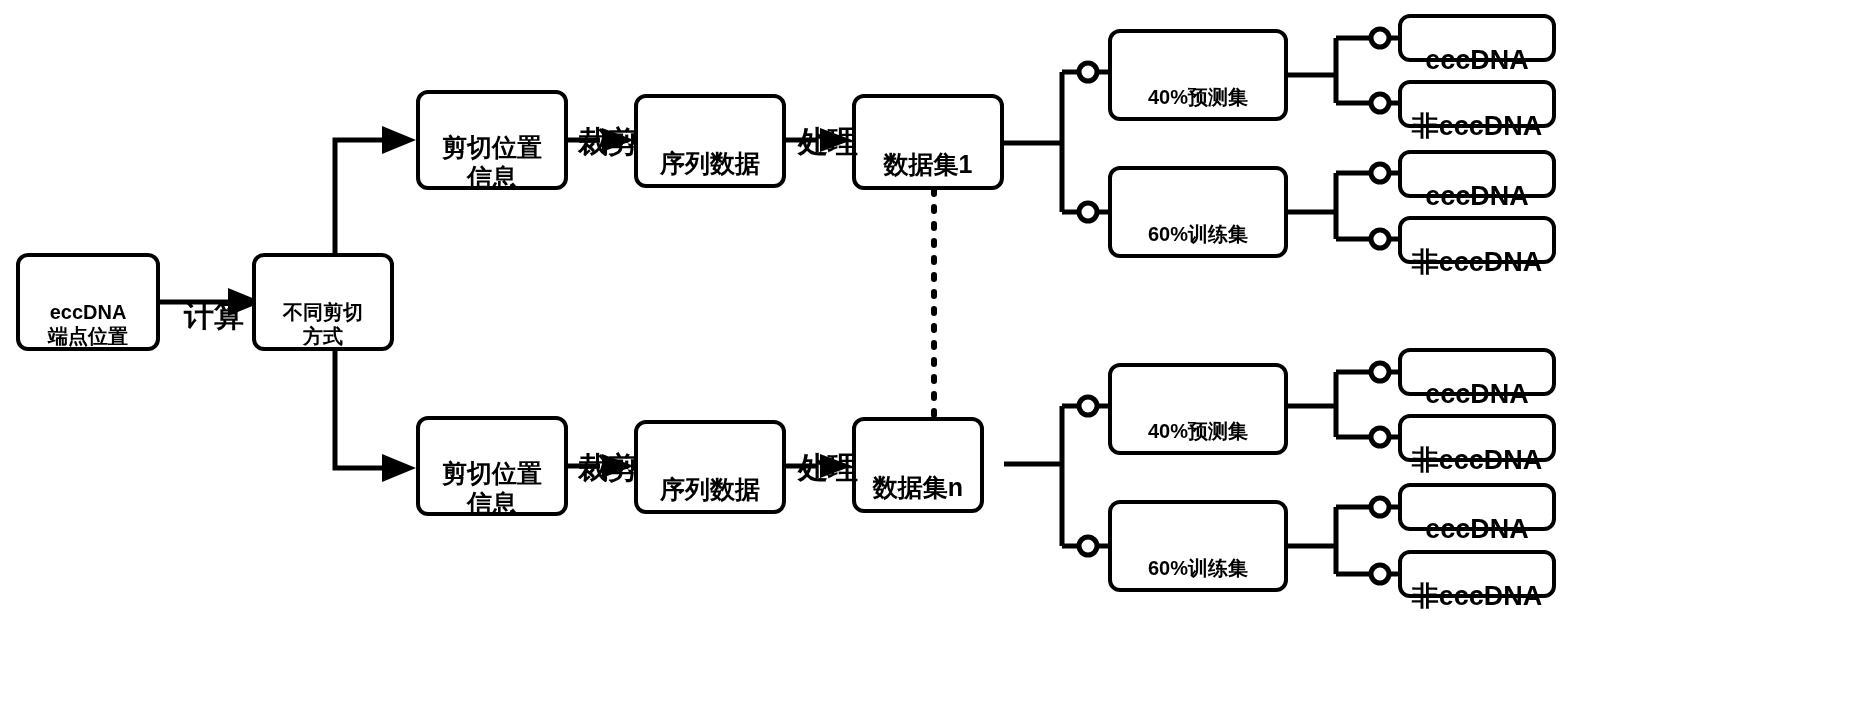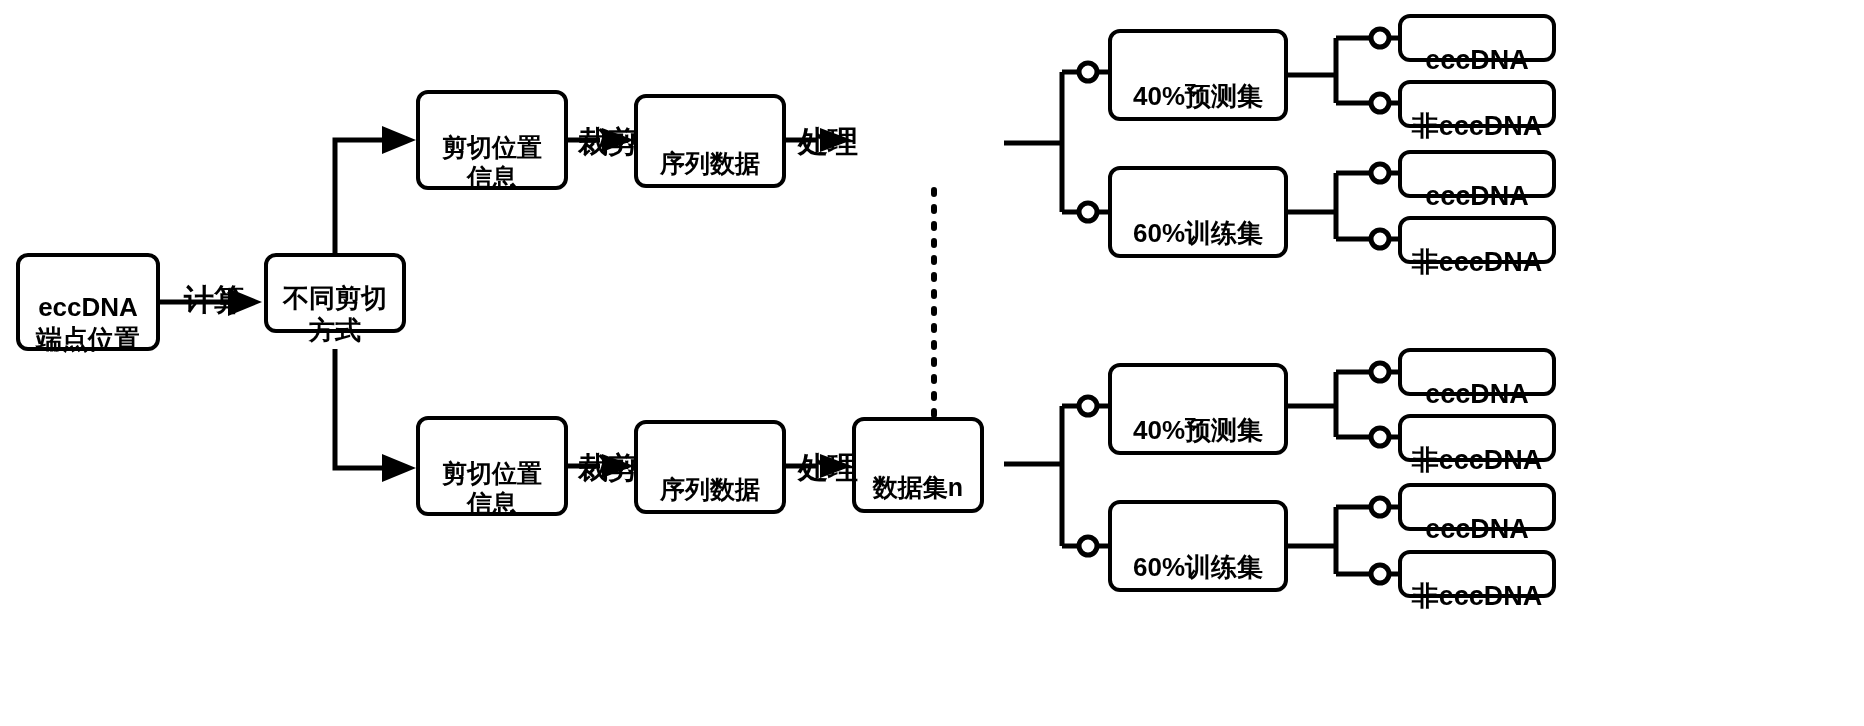--- a/index.html
+++ b/index.html
@@ -39,21 +39,21 @@
     color: #000000;
     font-weight: 700;
   }
   .node .txt {
     display: block;
     white-space: pre-line;
     padding: 0 4px;
     margin-top: 44px;
   }
   .n-small { font-size: 25px; }
-  .n-med   { font-size: 26px; }
+  .n-med   { font-size: 20px; }
   .n-leaf  { font-size: 27px; }
   .edge-label {
     position: absolute;
     font-size: 30px;
     font-weight: 700;
     color: #000000;
     white-space: nowrap;
     background: transparent;
   }
 </style>
@@ -141,34 +141,37 @@
       <path d="M 1390 507 L 1398 507"></path>
       <path d="M 1390 574 L 1398 574"></path>
     </g>
   </svg>
 
   <div class="node n-med" style="left:16px; top:253px; width:144px; height:98px;">
     <span class="txt">eccDNA
 端点位置</span>
   </div>
 
-  <div class="node n-med" style="left:264px; top:253px; width:142px; height:80px;">
+  <div class="node n-med" style="left:252px; top:253px; width:142px; height:98px;">
     <span class="txt">不同剪切
 方式</span>
   </div>
 
   <div class="node n-small" style="left:416px; top:90px; width:152px; height:100px;">
     <span class="txt">剪切位置
 信息</span>
   </div>
 
   <div class="node n-small" style="left:634px; top:94px; width:152px; height:94px;">
     <span class="txt">序列数据</span>
   </div>
 
+  <div class="node n-small" style="left:852px; top:94px; width:152px; height:96px;">
+    <span class="txt">数据集1</span>
+  </div>
 
   <div class="node n-med" style="left:1108px; top:29px; width:180px; height:92px;">
     <span class="txt">40%预测集</span>
   </div>
 
   <div class="node n-med" style="left:1108px; top:166px; width:180px; height:92px;">
     <span class="txt">60%训练集</span>
   </div>
 
   <div class="node n-leaf" style="left:1398px; top:14px; width:158px; height:48px;">
@@ -217,21 +220,21 @@
   </div>
 
   <div class="node n-leaf" style="left:1398px; top:483px; width:158px; height:48px;">
     <span class="txt">eccDNA</span>
   </div>
 
   <div class="node n-leaf" style="left:1398px; top:550px; width:158px; height:48px;">
     <span class="txt">非eccDNA</span>
   </div>
 
-  <div class="edge-label" style="left:184px; top:280px;text-align:right;">计算</div>
+  <div class="edge-label" style="left:184px; top:296px;text-align:right;">计算</div>
 
   <div class="edge-label" style="left:578px; top:122px;">裁剪</div>
 
   <div class="edge-label" style="left:798px; top:122px;">处理</div>
 
   <div class="edge-label" style="left:578px; top:448px;">裁剪</div>
 
   <div class="edge-label" style="left:798px; top:448px;">处理</div>
 
 </div>

